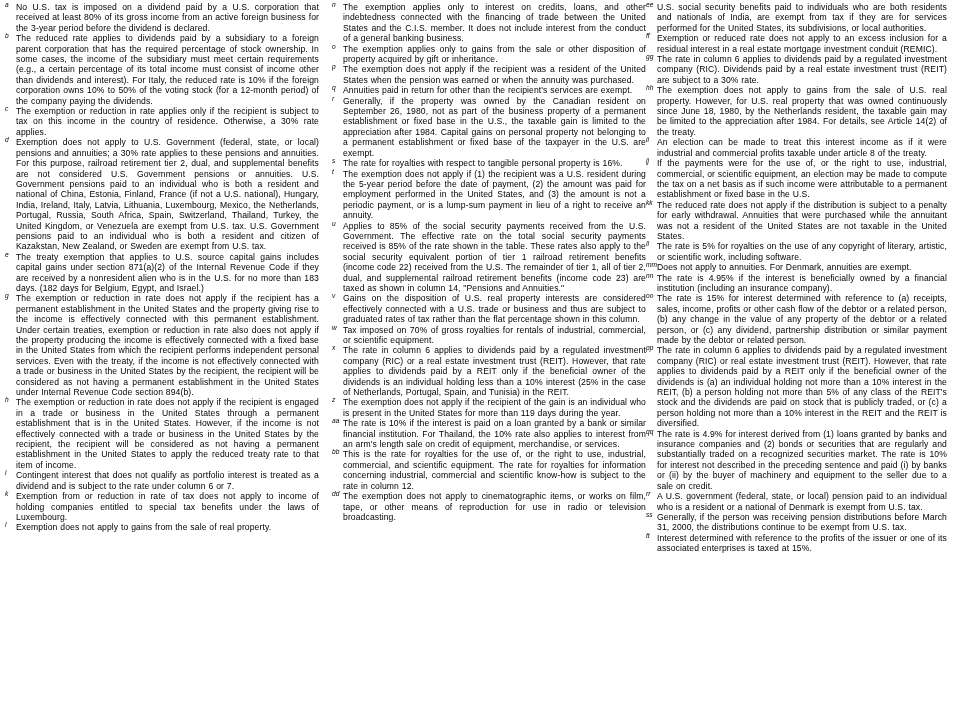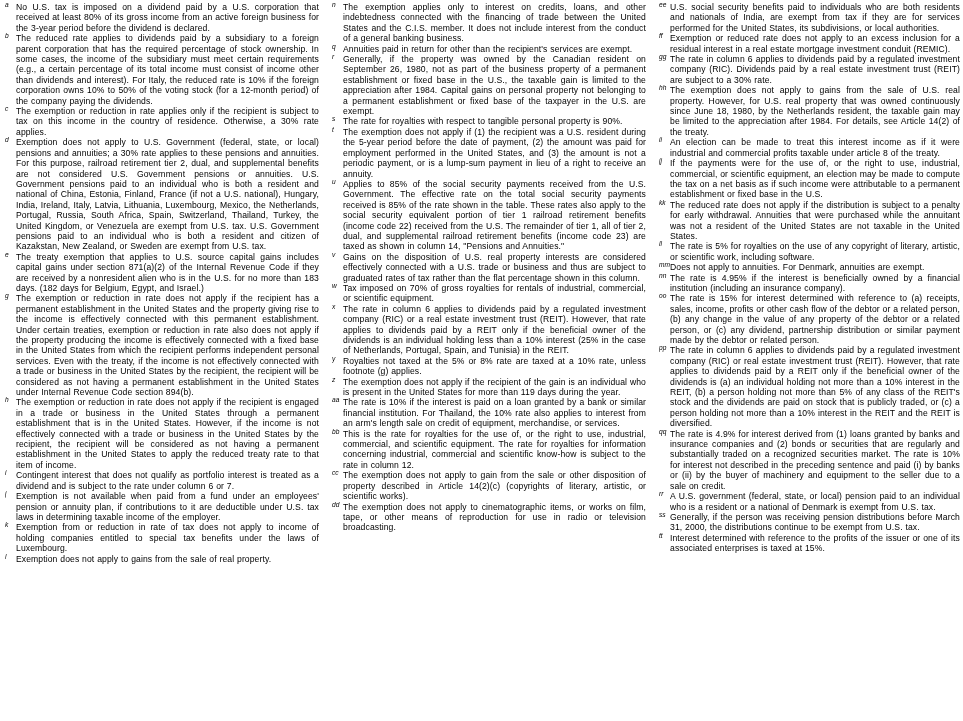--- a/index.html
+++ b/index.html
@@ -15,21 +15,21 @@
     width: 963px; height: 721px;
     background: #ffffff;
     padding: 2px 0 0 5px;
     display: flex;
   }
   .col {
     flex: 0 0 auto;
     overflow: hidden;
   }
   .col-1 { width: 314px; margin-right: 13px; }
-  .col-2 { width: 314px; margin-right: 13px; }
+  .col-2 { width: 314px; }
   .col-3 { width: 301px; }
   .footnote {
     position: relative;
     padding-left: 11px;
     font-size: 8.6px;
     line-height: 10.4px;
     text-align: justify;
     letter-spacing: 0.1px;
     word-spacing: 0.3px;
   }
@@ -51,39 +51,38 @@
 <div class="page">
   <div class="col col-1">
       <div class="footnote"><span class="marker">a</span><span>No U.S. tax is imposed on a dividend paid by a U.S. corporation that received at least 80% of its gross income from an active foreign business for the 3-year period before the dividend is declared.</span></div>
       <div class="footnote"><span class="marker">b</span><span>The reduced rate applies to dividends paid by a subsidiary to a foreign parent corporation that has the required percentage of stock ownership. In some cases, the income of the subsidiary must meet certain requirements (e.g., a certain percentage of its total income must consist of income other than dividends and interest). For Italy, the reduced rate is 10% if the foreign corporation owns 10% to 50% of the voting stock (for a 12-month period) of the company paying the dividends.</span></div>
       <div class="footnote"><span class="marker">c</span><span>The exemption or reduction in rate applies only if the recipient is subject to tax on this income in the country of residence. Otherwise, a 30% rate applies.</span></div>
       <div class="footnote"><span class="marker">d</span><span>Exemption does not apply to U.S. Government (federal, state, or local) pensions and annuities; a 30% rate applies to these pensions and annuities. For this purpose, railroad retirement tier 2, dual, and supplemental benefits are not considered U.S. Government pensions or annuities. U.S. Government pensions paid to an individual who is both a resident and national of China, Estonia, Finland, France (if not a U.S. national), Hungary, India, Ireland, Italy, Latvia, Lithuania, Luxembourg, Mexico, the Netherlands, Portugal, Russia, South Africa, Spain, Switzerland, Thailand, Turkey, the United Kingdom, or Venezuela are exempt from U.S. tax. U.S. Government pensions paid to an individual who is both a resident and citizen of Kazakstan, New Zealand, or Sweden are exempt from U.S. tax.</span></div>
       <div class="footnote"><span class="marker">e</span><span>The treaty exemption that applies to U.S. source capital gains includes capital gains under section 871(a)(2) of the Internal Revenue Code if they are received by a nonresident alien who is in the U.S. for no more than 183 days. (182 days for Belgium, Egypt, and Israel.)</span></div>
       <div class="footnote"><span class="marker">g</span><span>The exemption or reduction in rate does not apply if the recipient has a permanent establishment in the United States and the property giving rise to the income is effectively connected with this permanent establishment. Under certain treaties, exemption or reduction in rate also does not apply if the property producing the income is effectively connected with a fixed base in the United States from which the recipient performs independent personal services. Even with the treaty, if the income is not effectively connected with a trade or business in the United States by the recipient, the recipient will be considered as not having a permanent establishment in the United States under Internal Revenue Code section 894(b).</span></div>
       <div class="footnote"><span class="marker">h</span><span>The exemption or reduction in rate does not apply if the recipient is engaged in a trade or business in the United States through a permanent establishment that is in the United States. However, if the income is not effectively connected with a trade or business in the United States by the recipient, the recipient will be considered as not having a permanent establishment in the United States to apply the reduced treaty rate to that item of income.</span></div>
       <div class="footnote"><span class="marker">i</span><span>Contingent interest that does not qualify as portfolio interest is treated as a dividend and is subject to the rate under column 6 or 7.</span></div>
-      <div class="footnote"><span class="marker">j</span><span>Exemption is not available when paid from a fund under an employees' pension or annuity plan, if contributions to it are deductible under U.S. tax laws in determining taxable income of the employer.</span></div>
       <div class="footnote"><span class="marker">k</span><span>Exemption from or reduction in rate of tax does not apply to income of holding companies entitled to special tax benefits under the laws of Luxembourg.</span></div>
       <div class="footnote"><span class="marker">l</span><span>Exemption does not apply to gains from the sale of real property.</span></div>
     </div>
   <div class="col col-2">
       <div class="footnote"><span class="marker">n</span><span>The exemption applies only to interest on credits, loans, and other indebtedness connected with the financing of trade between the United States and the C.I.S. member. It does not include interest from the conduct of a general banking business.</span></div>
+      <div class="footnote"><span class="marker">o</span><span>The exemption applies only to gains from the sale or other disposition of property acquired by gift or inheritance.</span></div>
+      <div class="footnote"><span class="marker">p</span><span>The exemption does not apply if the recipient was a resident of the United States when the pension was earned or when the annuity was purchased.</span></div>
       <div class="footnote"><span class="marker">q</span><span>Annuities paid in return for other than the recipient's services are exempt.</span></div>
       <div class="footnote"><span class="marker">r</span><span>Generally, if the property was owned by the Canadian resident on September 26, 1980, not as part of the business property of a permanent establishment or fixed base in the U.S., the taxable gain is limited to the appreciation after 1984. Capital gains on personal property not belonging to a permanent establishment or fixed base of the taxpayer in the U.S. are exempt.</span></div>
-      <div class="footnote"><span class="marker">s</span><span>The rate for royalties with respect to tangible personal property is 90%.</span></div>
+      <div class="footnote"><span class="marker">s</span><span>The rate for royalties with respect to tangible personal property is 16%.</span></div>
       <div class="footnote"><span class="marker">t</span><span>The exemption does not apply if (1) the recipient was a U.S. resident during the 5-year period before the date of payment, (2) the amount was paid for employment performed in the United States, and (3) the amount is not a periodic payment, or is a lump-sum payment in lieu of a right to receive an annuity.</span></div>
       <div class="footnote"><span class="marker">u</span><span>Applies to 85% of the social security payments received from the U.S. Government. The effective rate on the total social security payments received is 85% of the rate shown in the table. These rates also apply to the social security equivalent portion of tier 1 railroad retirement benefits (income code 22) received from the U.S. The remainder of tier 1, all of tier 2, dual, and supplemental railroad retirement benefits (income code 23) are taxed as shown in column 14, "Pensions and Annuities."</span></div>
       <div class="footnote"><span class="marker">v</span><span>Gains on the disposition of U.S. real property interests are considered effectively connected with a U.S. trade or business and thus are subject to graduated rates of tax rather than the flat percentage shown in this column.</span></div>
       <div class="footnote"><span class="marker">w</span><span>Tax imposed on 70% of gross royalties for rentals of industrial, commercial, or scientific equipment.</span></div>
       <div class="footnote"><span class="marker">x</span><span>The rate in column 6 applies to dividends paid by a regulated investment company (RIC) or a real estate investment trust (REIT). However, that rate applies to dividends paid by a REIT only if the beneficial owner of the dividends is an individual holding less than a 10% interest (25% in the case of Netherlands, Portugal, Spain, and Tunisia) in the REIT.</span></div>
-      <div class="footnote"><span class="marker">y</span><span>Royalties not taxed at the 5% or 8% rate are taxed at a 10% rate, unless footnote (g) applies.</span></div>
       <div class="footnote"><span class="marker">z</span><span>The exemption does not apply if the recipient of the gain is an individual who is present in the United States for more than 119 days during the year.</span></div>
       <div class="footnote"><span class="marker">aa</span><span>The rate is 10% if the interest is paid on a loan granted by a bank or similar financial institution. For Thailand, the 10% rate also applies to interest from an arm's length sale on credit of equipment, merchandise, or services.</span></div>
       <div class="footnote"><span class="marker">bb</span><span>This is the rate for royalties for the use of, or the right to use, industrial, commercial, and scientific equipment. The rate for royalties for information concerning industrial, commercial and scientific know-how is subject to the rate in column 12.</span></div>
-      <div class="footnote"><span class="marker">cc</span><span>The exemption does not apply to gain from the sale or other disposition of property described in Article 14(2)(c) (copyrights of literary, artistic, or scientific works).</span></div>
       <div class="footnote"><span class="marker">dd</span><span>The exemption does not apply to cinematographic items, or works on film, tape, or other means of reproduction for use in radio or television broadcasting.</span></div>
     </div>
   <div class="col col-3">
       <div class="footnote"><span class="marker">ee</span><span>U.S. social security benefits paid to individuals who are both residents and nationals of India, are exempt from tax if they are for services performed for the United States, its subdivisions, or local authorities.</span></div>
       <div class="footnote"><span class="marker">ff</span><span>Exemption or reduced rate does not apply to an excess inclusion for a residual interest in a real estate mortgage investment conduit (REMIC).</span></div>
       <div class="footnote"><span class="marker">gg</span><span>The rate in column 6 applies to dividends paid by a regulated investment company (RIC). Dividends paid by a real estate investment trust (REIT) are subject to a 30% rate.</span></div>
       <div class="footnote"><span class="marker">hh</span><span>The exemption does not apply to gains from the sale of U.S. real property. However, for U.S. real property that was owned continuously since June 18, 1980, by the Netherlands resident, the taxable gain may be limited to the appreciation after 1984. For details, see Article 14(2) of the treaty.</span></div>
       <div class="footnote"><span class="marker">ii</span><span>An election can be made to treat this interest income as if it were industrial and commercial profits taxable under article 8 of the treaty.</span></div>
       <div class="footnote"><span class="marker">jj</span><span>If the payments were for the use of, or the right to use, industrial, commercial, or scientific equipment, an election may be made to compute the tax on a net basis as if such income were attributable to a permanent establishment or fixed base in the U.S.</span></div>
       <div class="footnote"><span class="marker">kk</span><span>The reduced rate does not apply if the distribution is subject to a penalty for early withdrawal. Annuities that were purchased while the annuitant was not a resident of the United States are not taxable in the United States.</span></div>

